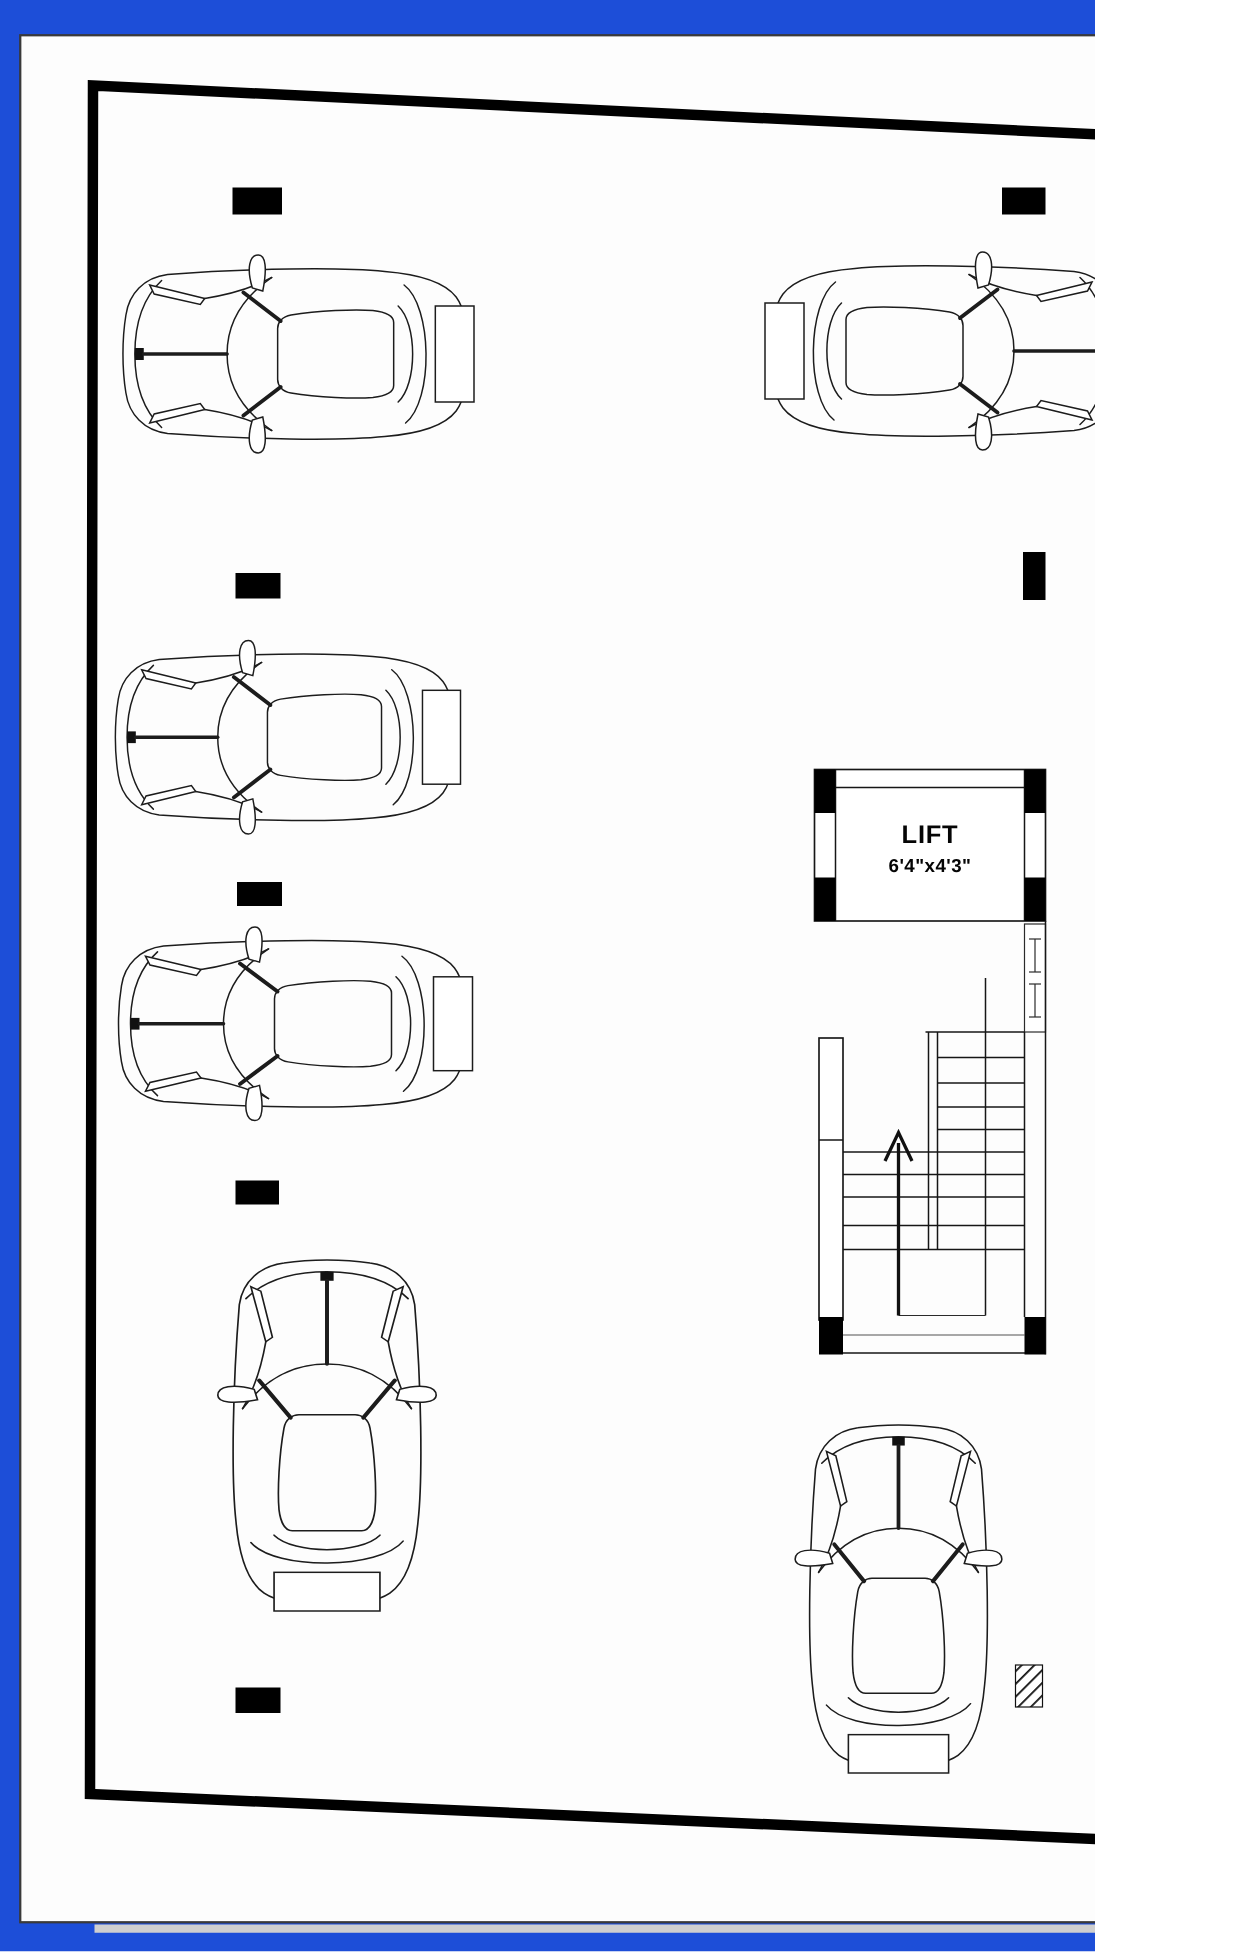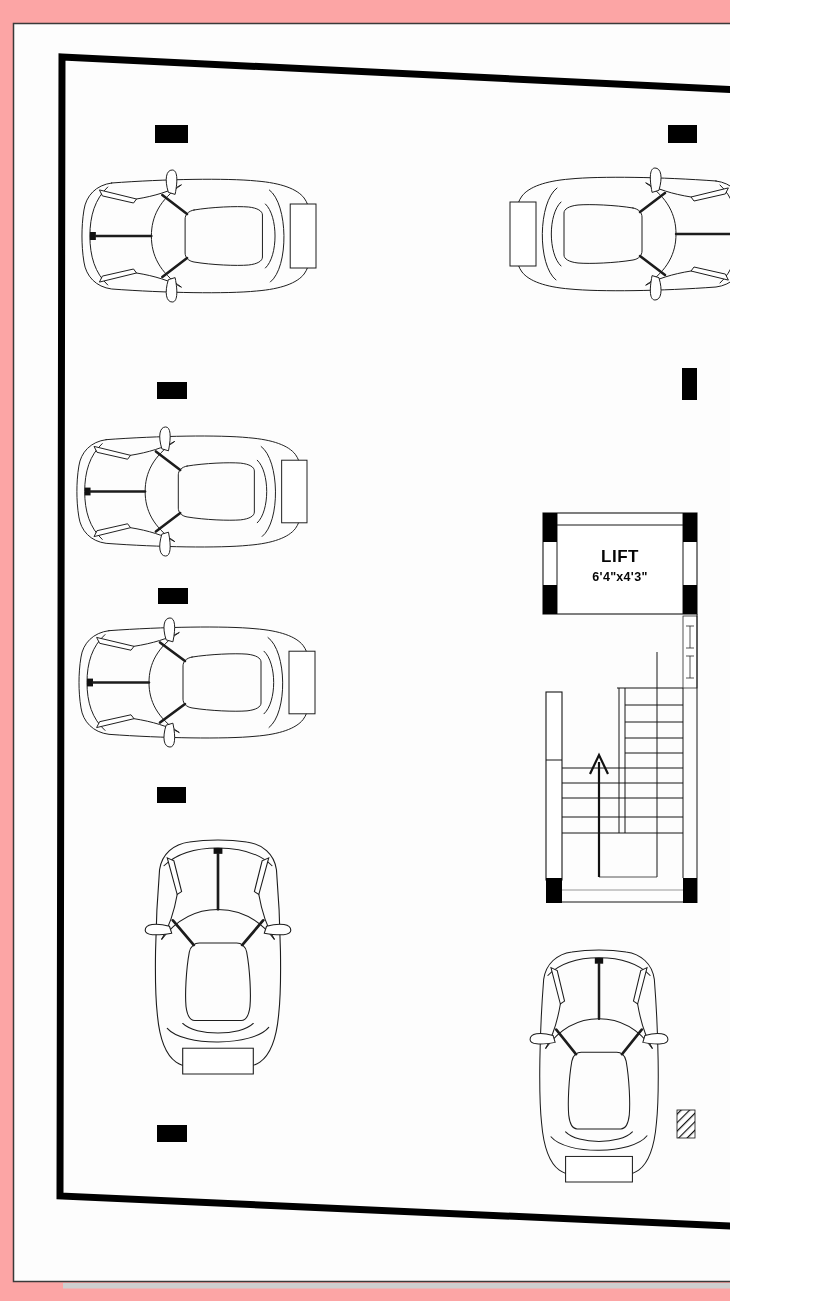--- a/index.html
+++ b/index.html
@@ -1,16 +1,16 @@
 <!DOCTYPE html>
 <html><head>
 <meta charset="utf-8">
 <style>
   html,body{margin:0;padding:0;background:#ffffff;}
-  .stage{position:relative;width:730px;height:1301px;background:#fca5a5;overflow:hidden;}
+  .stage{position:relative;width:730px;height:1301px;background:#1d4ed8;overflow:hidden;}
   svg{display:block;}
   .ln{stroke:#161616;stroke-width:1;fill:none;}
   .ln-thin{stroke:#2a2a2a;stroke-width:0.8;fill:none;}
   .wall{stroke:#161616;stroke-width:1.1;fill:#ffffff;}
   .lift-label{font:700 17px "Liberation Sans",sans-serif;fill:#050505;letter-spacing:0.5px;}
   .lift-dims{font:700 12.5px "Liberation Sans",sans-serif;fill:#050505;letter-spacing:0.3px;}
 </style>
 </head>
 <body>
 

